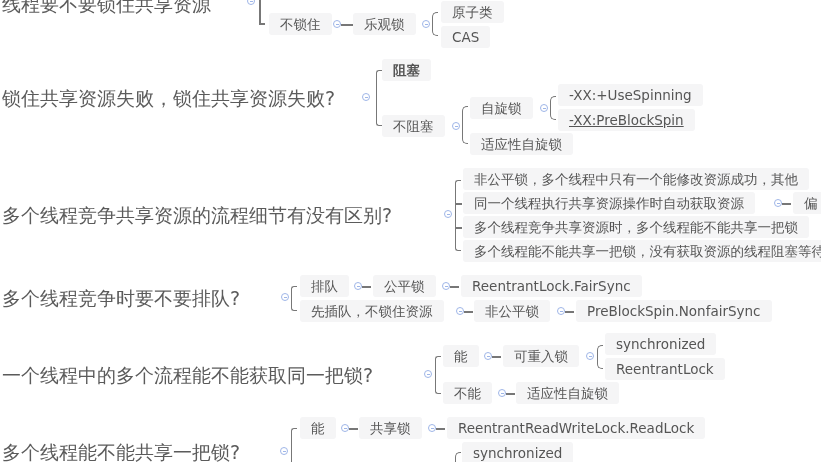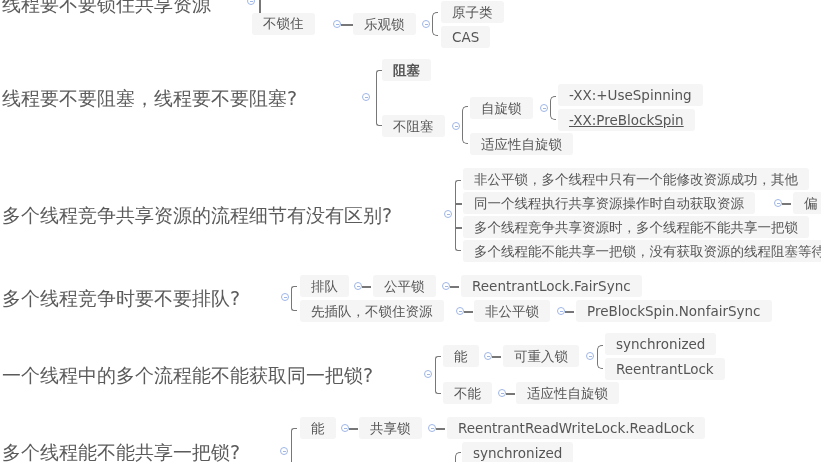--- a/index.html
+++ b/index.html
@@ -39,30 +39,30 @@
     border-radius:5px 0 0 5px; width:6px; box-sizing:border-box;
   }
 </style>
 </head>
 <body>
 
 <div class="root" style="left:2px;top:-8px;">线程要不要锁住共享资源</div>
 <div class="cbtn" style="left:247px;top:-3px;"></div>
 <div class="vline" style="left:259px;top:0px;height:24px;"></div>
 <div class="hline" style="left:259px;top:23px;width:6px;"></div>
-<div class="node" style="left:252px;top:13px;font-family:Liberation Serif, serif;">不锁住</div>
+<div class="node" style="left:269px;top:13px;">不锁住</div>
 <div class="cbtn" style="left:333px;top:20px;"></div>
 <div class="hline" style="left:341px;top:24px;width:12px;"></div>
 <div class="node" style="left:353px;top:13px;">乐观锁</div>
 <div class="cbtn" style="left:422px;top:20px;"></div>
 <div class="curl" style="left:432px;top:12px;height:24px;"></div>
 <div class="node" style="left:441px;top:1px;">原子类</div>
 <div class="node" style="left:441px;top:26px;">CAS</div>
 
-<div class="root" style="left:2px;top:86px;">线程要不要阻塞，线程要不要阻塞?</div>
+<div class="root" style="left:2px;top:86px;">锁住共享资源失败，锁住共享资源失败?</div>
 <div class="cbtn" style="left:362px;top:93px;"></div>
 <div class="brk" style="left:376px;top:70px;height:56px;"></div>
 <div class="node" style="left:382px;top:59px;font-weight:bold;">阻塞</div>
 <div class="node" style="left:382px;top:115px;">不阻塞</div>
 <div class="cbtn" style="left:452px;top:122px;"></div>
 <div class="curl" style="left:462px;top:106px;height:38px;"></div>
 <div class="node" style="left:470px;top:97px;">自旋锁</div>
 <div class="node" style="left:470px;top:133px;">适应性自旋锁</div>
 <div class="cbtn" style="left:540px;top:104px;"></div>
 <div class="curl" style="left:550px;top:96px;height:24px;"></div>

